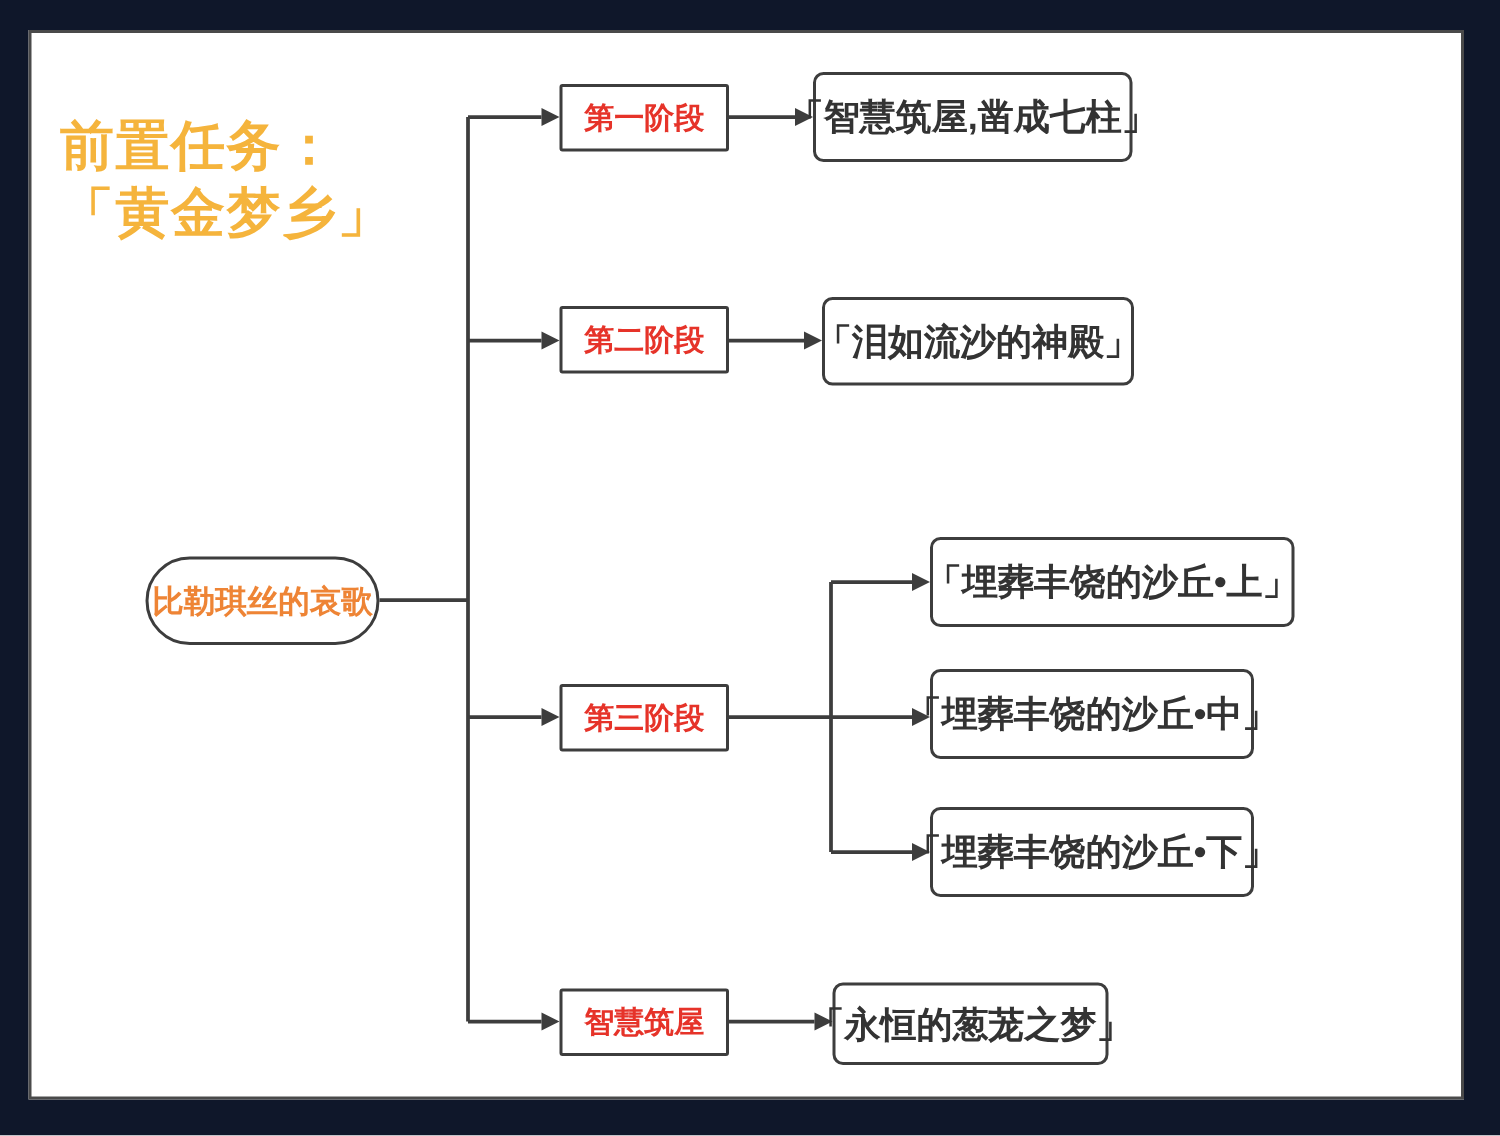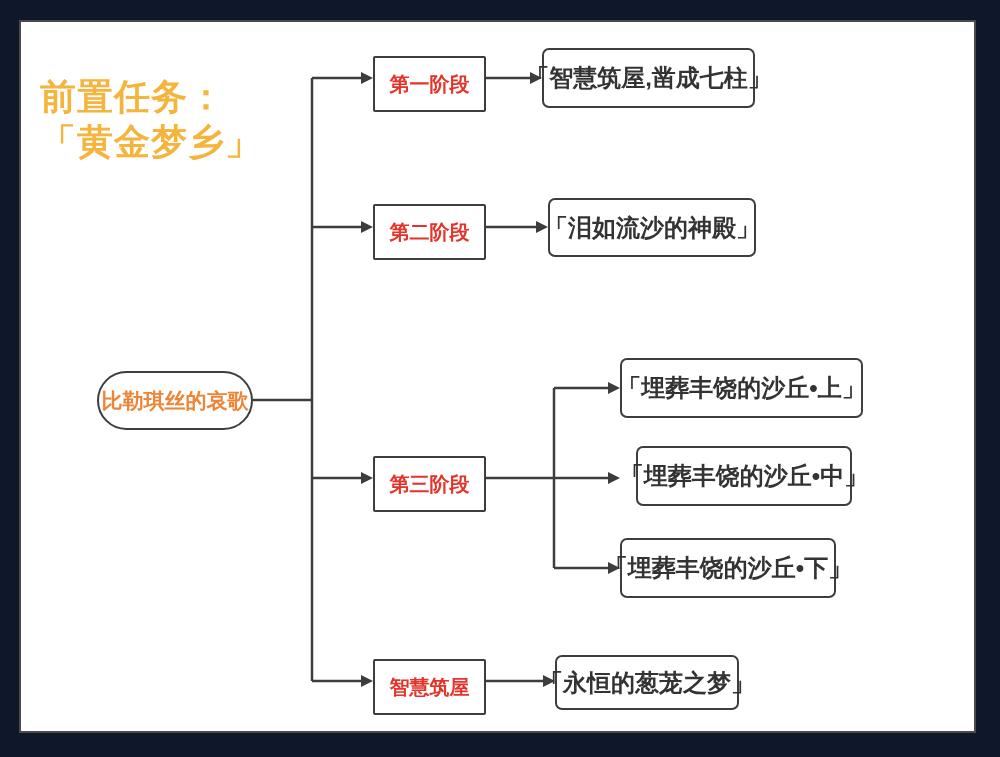--- a/index.html
+++ b/index.html
@@ -57,39 +57,39 @@
     left: 97px;
     top: 371px;
     width: 156px;
     height: 59px;
     border-radius: 30px;
     font-size: 21px;
     font-weight: bold;
   }
   .stage-node {
     width: 113px;
-    height: 56px;
+    height: 45px;
     border-radius: 2px;
     font-size: 20px;
     font-weight: bold;
   }
   .quest-node {
     border-radius: 7px;
     font-size: 24px;
     font-weight: bold;
     color: #333333;
   }
   #stage-1 { left: 373px; top: 56px; }
   #stage-2 { left: 373px; top: 204px; }
   #stage-3 { left: 373px; top: 456px; }
   #stage-4 { left: 373px; top: 659px; }
   #quest-1-0 { left: 542px; top: 48px;  width: 213px; height: 60px; }
   #quest-2-0 { left: 548px; top: 198px; width: 208px; height: 59px; }
   #quest-3-0 { left: 620px; top: 358px; width: 243px; height: 60px; }
-  #quest-3-1 { left: 620px; top: 446px; width: 216px; height: 60px; margin-left: 16px; }
+  #quest-3-1 { left: 620px; top: 446px; width: 216px; height: 60px; }
   #quest-3-2 { left: 620px; top: 538px; width: 216px; height: 60px; }
   #quest-4-0 { left: 555px; top: 655px; width: 184px; height: 55px; }
 </style>
 </head>
 <body>
 
 <div class="canvas">
   <div class="frame"></div>
 
   <svg class="connectors" viewBox="0 0 1000 757" xmlns="http://www.w3.org/2000/svg">

